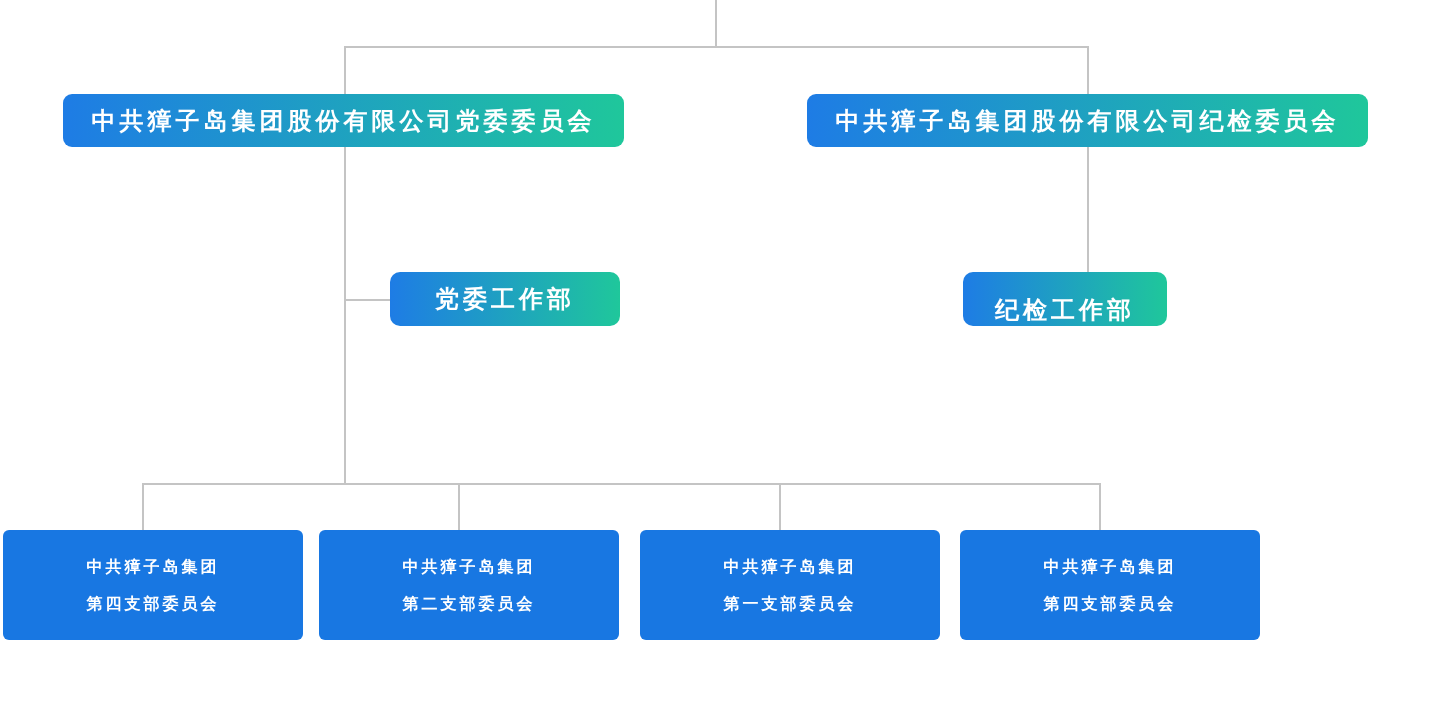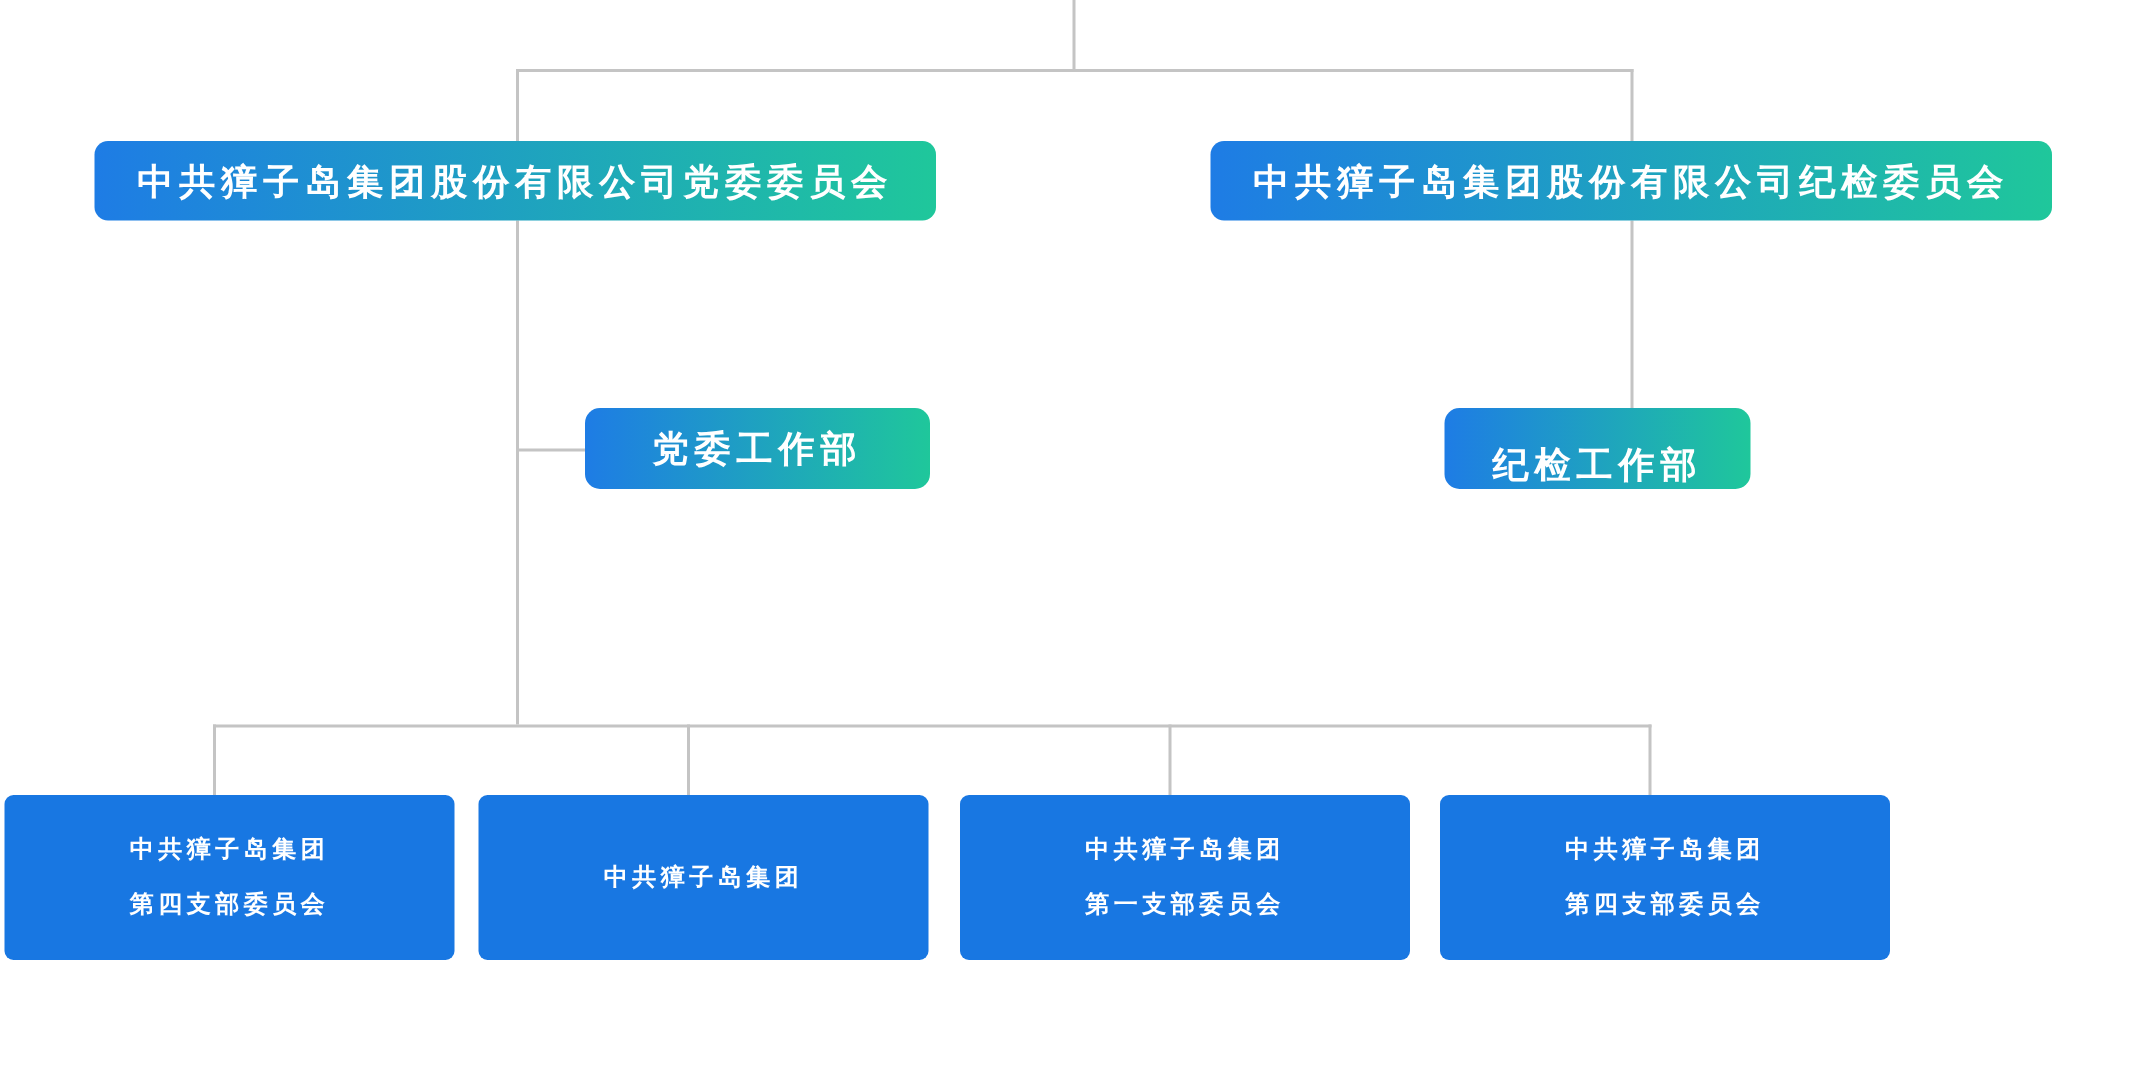--- a/index.html
+++ b/index.html
@@ -102,20 +102,21 @@
   <div class="node-grad node-mid" style="left:963px; width:204px;align-items:flex-end;">
     <span>纪检工作部</span>
   </div>
 
   <div class="node-branch" style="left:3px;">
     <div>中共獐子岛集团</div>
     <div>第四支部委员会</div>
   </div>
   <div class="node-branch" style="left:319px;">
     <div>中共獐子岛集团</div>
+    <div>第二支部委员会</div>
   </div>
   <div class="node-branch" style="left:640px;">
     <div>中共獐子岛集团</div>
     <div>第一支部委员会</div>
   </div>
   <div class="node-branch" style="left:960px;">
     <div>中共獐子岛集团</div>
     <div>第四支部委员会</div>
   </div>
 

